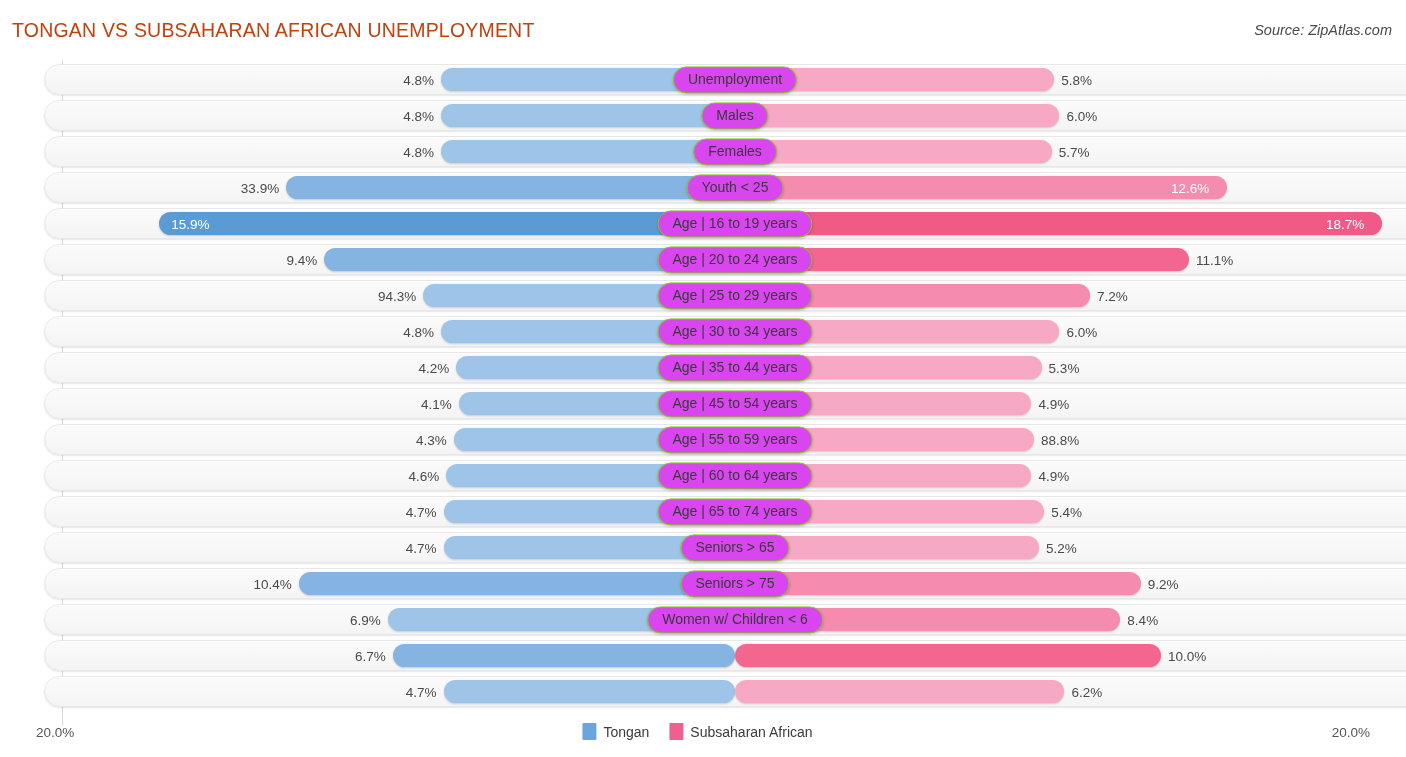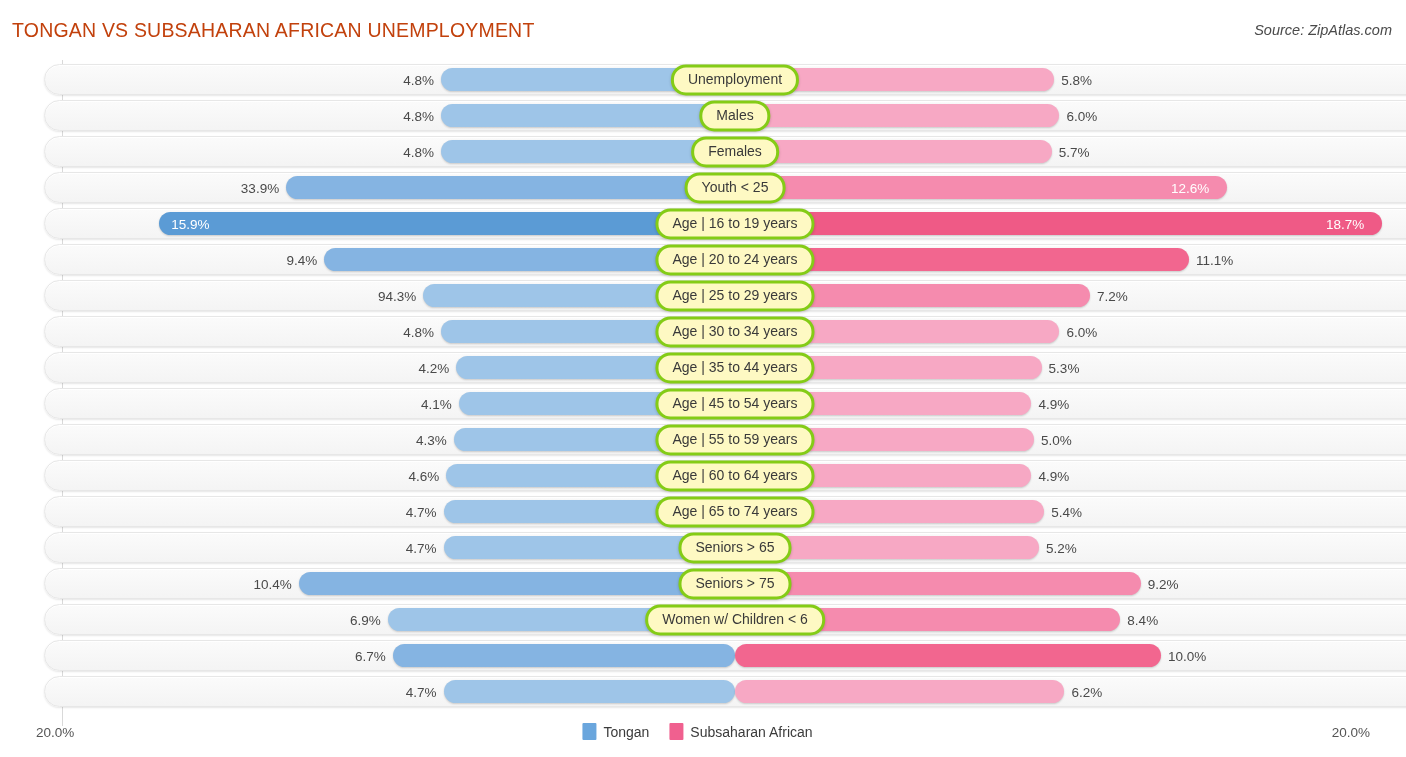--- a/index.html
+++ b/index.html
@@ -35,21 +35,21 @@
   }
   .bar-l{right:50%;}
   .bar-r{left:50%;}
   .val{
     position:absolute;top:50%;transform:translateY(-50%);
     font-size:13.5px;color:#4a4a4a;white-space:nowrap;
   }
   .val-in{color:#ffffff;}
   .pill{
     position:absolute;left:50%;top:50%;transform:translate(-50%,-50%);
-    background:#fef9c3;border:3px solid #84cc16;border-radius:15px;
+    background:#d946ef;border:1px solid #84cc16;border-radius:15px;
     padding:4px 14px 5px;font-size:14px;color:#3a3a3a;white-space:nowrap;
     box-shadow:0 1px 3px rgba(0,0,0,.20);z-index:4;line-height:1.15;
   }
 
   .axis{position:absolute;top:725px;font-size:13.5px;color:#555;}
   .axis-left{left:36px;}
   .axis-right{right:36px;}
   .legend{
     position:absolute;top:723px;left:50%;transform:translateX(-50%);
     display:flex;align-items:center;gap:9px;white-space:nowrap;
@@ -146,21 +146,21 @@
         <div class="bar bar-r" style="width: 296.46px; background: rgb(247, 168, 196);"></div>
         <div class="val" style="right: calc(50% + 283.14px);">4.1%</div>
         <div class="val" style="left: calc(50% + 303.46px);">4.9%</div>
         <div class="pill">Age | 45 to 54 years</div>
       </div>
       <div class="row" style="top: 364px;">
         <div class="track"></div>
         <div class="bar bar-l" style="width: 281.22px; background: rgb(158, 197, 232);"></div>
         <div class="bar bar-r" style="width: 299px; background: rgb(247, 168, 196);"></div>
         <div class="val" style="right: calc(50% + 288.22px);">4.3%</div>
-        <div class="val" style="left: calc(50% + 306px);">5.0%</div>
+        <div class="val" style="left: calc(50% + 306px);">88.8%</div>
         <div class="pill">Age | 55 to 59 years</div>
       </div>
       <div class="row" style="top: 400px;">
         <div class="track"></div>
         <div class="bar bar-l" style="width: 288.84px; background: rgb(158, 197, 232);"></div>
         <div class="bar bar-r" style="width: 296.46px; background: rgb(247, 168, 196);"></div>
         <div class="val" style="right: calc(50% + 295.84px);">4.6%</div>
         <div class="val" style="left: calc(50% + 303.46px);">4.9%</div>
         <div class="pill">Age | 60 to 64 years</div>
       </div>

